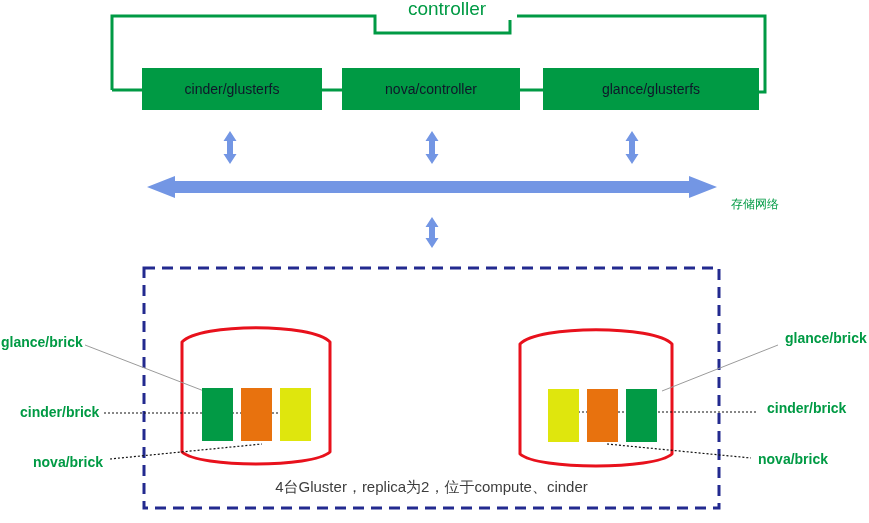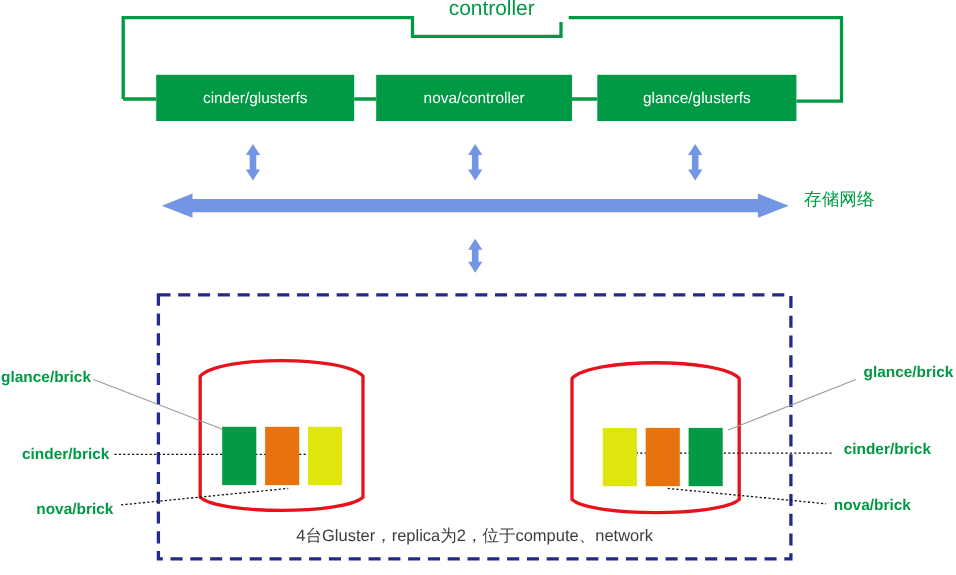--- a/index.html
+++ b/index.html
@@ -17,27 +17,27 @@
   .stage{
     position:relative;width:869px;height:523px;background:#fff;overflow:hidden;
     font-family:"Liberation Sans", sans-serif;
   }
   .overlay{position:absolute;left:0;top:0;z-index:1;}
   .controller-title{
     position:absolute;left:377px;top:-2px;width:140px;text-align:center;
     font-size:19px;color:var(--green);z-index:2;background:#fff;
   }
   .gbox{
-    position:absolute;top:68px;height:42px;background:var(--green);color:#ffffff;
+    position:absolute;top:68px;height:42px;background:var(--green);color:#0f172a;
     font-size:14px;display:flex;align-items:center;justify-content:center;z-index:2;
   }
   .gbox.cinder{left:142px;width:180px;}
   .gbox.nova{left:342px;width:178px;}
-  .gbox.glance{left:543px;width:181px;}
-  .net-label{position:absolute;left:731px;top:171px;font-size:16px;color:var(--green);z-index:2;}
+  .gbox.glance{left:543px;width:216px;}
+  .net-label{position:absolute;left:731px;top:196px;font-size:12px;color:var(--green);z-index:2;}
   .brick-label{position:absolute;font-size:14px;color:var(--green);z-index:2;white-space:nowrap;font-weight:bold;}
   .lbl-l-glance{left:1px;top:334px;}
   .lbl-l-cinder{left:20px;top:404px;}
   .lbl-l-nova{left:33px;top:454px;}
   .lbl-r-glance{left:785px;top:330px;}
   .lbl-r-cinder{left:767px;top:400px;}
   .lbl-r-nova{left:758px;top:451px;}
   .bars{position:absolute;display:flex;gap:8px;z-index:2;}
   .bars-left{left:202px;top:388px;}
   .bars-right{left:548px;top:389px;}
@@ -98,15 +98,15 @@
     <div class="bar" style="background: rgb(2, 154, 69);"></div>
     <div class="bar" style="background: rgb(232, 114, 14);"></div>
     <div class="bar" style="background: rgb(223, 230, 13);"></div>
   </div>
   <div class="bars bars-right">
     <div class="bar" style="background: rgb(223, 230, 13);"></div>
     <div class="bar" style="background: rgb(232, 114, 14);"></div>
     <div class="bar" style="background: rgb(2, 154, 69);"></div>
   </div>
 
-  <div class="caption">4台Gluster，replica为2，位于compute、network</div>
+  <div class="caption">4台Gluster，replica为2，位于compute、cinder</div>
 
 </div>
 
 </body></html>

